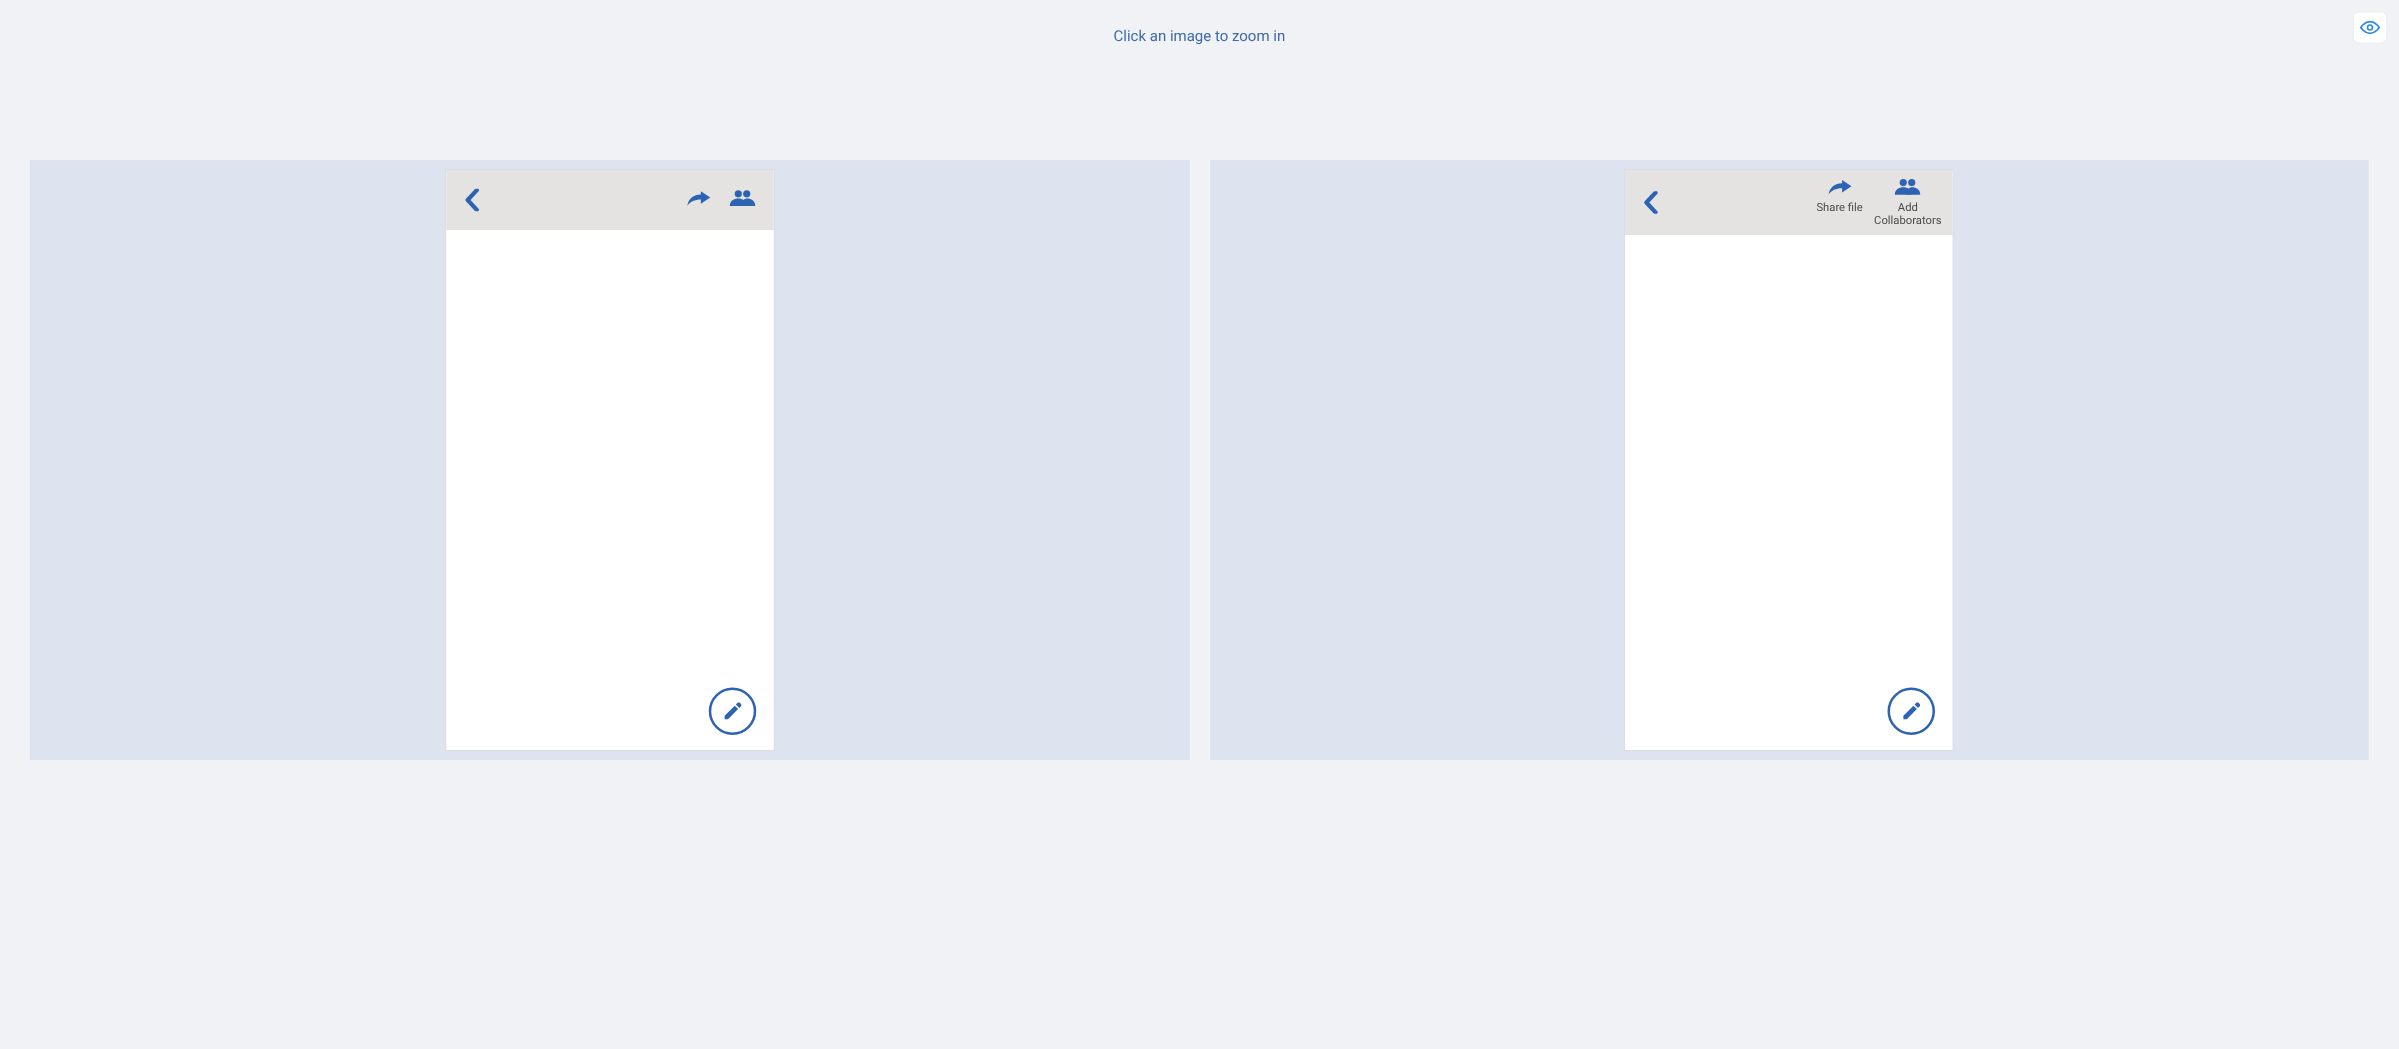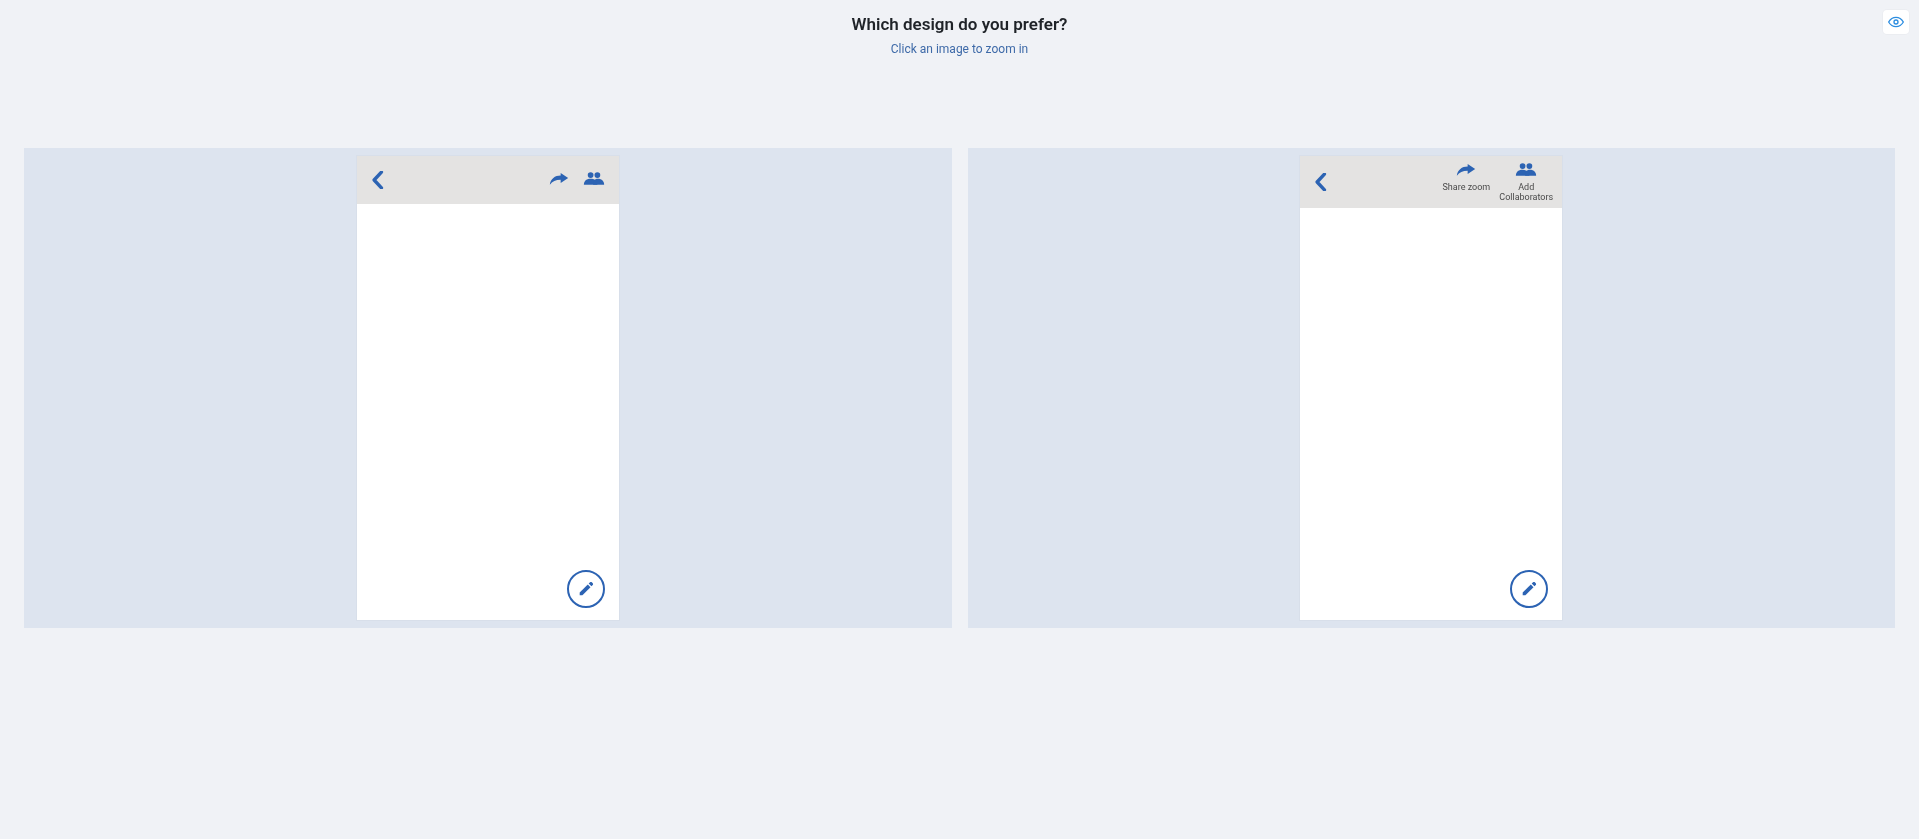--- a/index.html
+++ b/index.html
@@ -128,21 +128,20 @@
   .back-btn svg { width: 13px; height: 18px; }
   .share-ico { width: 20px; height: 16px; }
   .group-ico { width: 22px; height: 16px; }
 </style>
 </head>
 <body>
 
 <div class="page">
 
   <div class="header">
-    <div class="title">Which design do you prefer?</div>
     <div class="subtitle">Click an image to zoom in</div>
   </div>
 
   <div class="eye-btn">
     <svg viewBox="0 0 24 24" fill="none" stroke="#2c8de0" stroke-width="2">
       <path d="M1 12s4-7 11-7 11 7 11 7-4 7-11 7S1 12 1 12z"></path>
       <circle cx="12" cy="12" r="3"></circle>
     </svg>
   </div>
 
@@ -189,21 +188,21 @@
               <path d="M8.5 1 L2 8 L8.5 15" stroke="currentColor" stroke-width="3" fill="none" stroke-linecap="round" stroke-linejoin="round"></path>
             </svg>
           </div>
           <div class="hdr-labeled-group">
             <div class="hdr-labeled-item">
               <span class="icon-blue">
                 <svg class="share-ico" viewBox="0 0 24 18" fill="currentColor">
                   <path d="M14 3 L23 9 L14 15 L14 11 C8 11 4 13 1 17 C2 10 7 6 14 6 Z"></path>
                 </svg>
               </span>
-              <span class="lbl">Share zoom</span>
+              <span class="lbl">Share file</span>
             </div>
             <div class="hdr-labeled-item">
               <span class="icon-blue">
                 <svg class="group-ico" viewBox="0 0 26 16" fill="currentColor">
                   <circle cx="9" cy="4.5" r="3.4"></circle>
                   <circle cx="17" cy="4.5" r="3.4"></circle>
                   <path d="M1 16 C1 11 5 9 9 9 C13 9 17 11 17 16 Z"></path>
                   <path d="M12 16 C12 11 14.5 9 17.5 9 C21 9 25 11 25 16 Z"></path>
                 </svg>
               </span>

